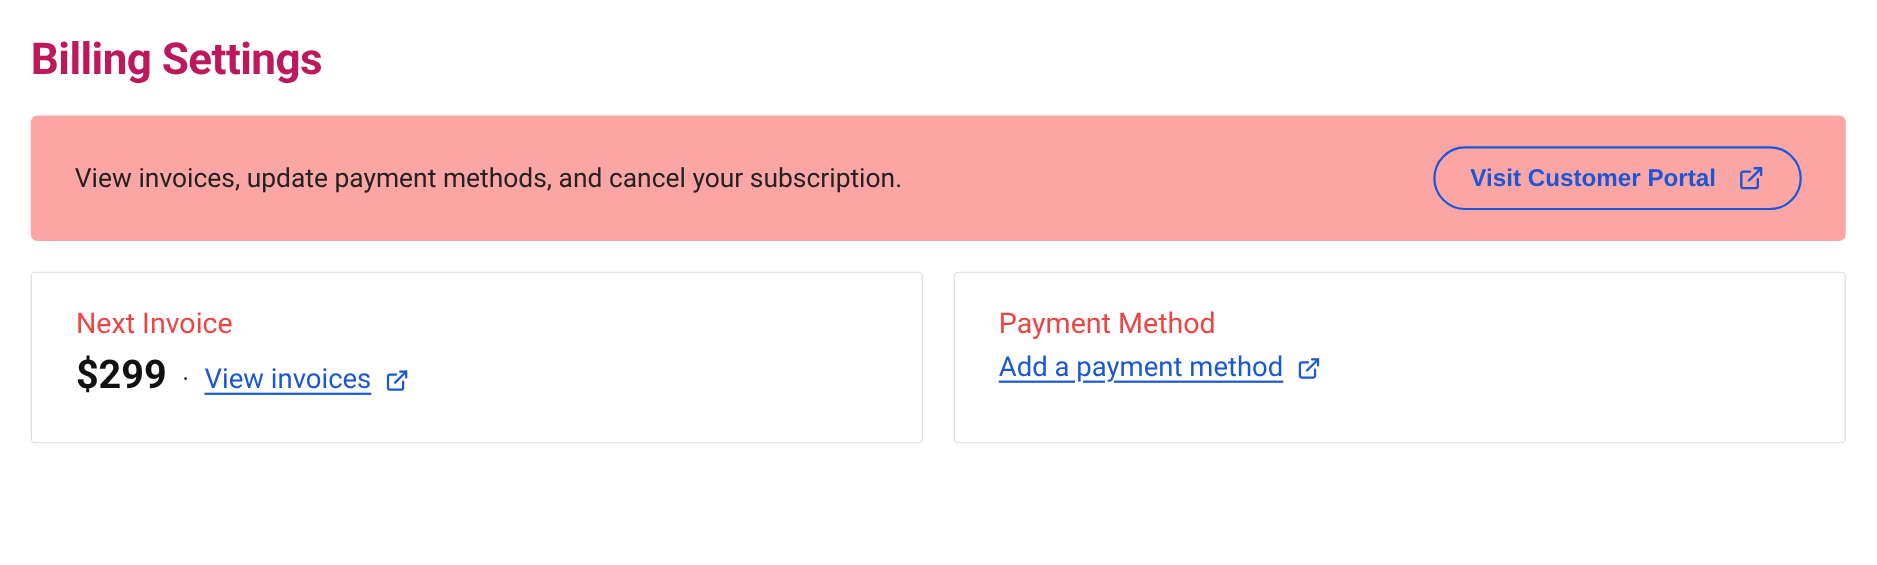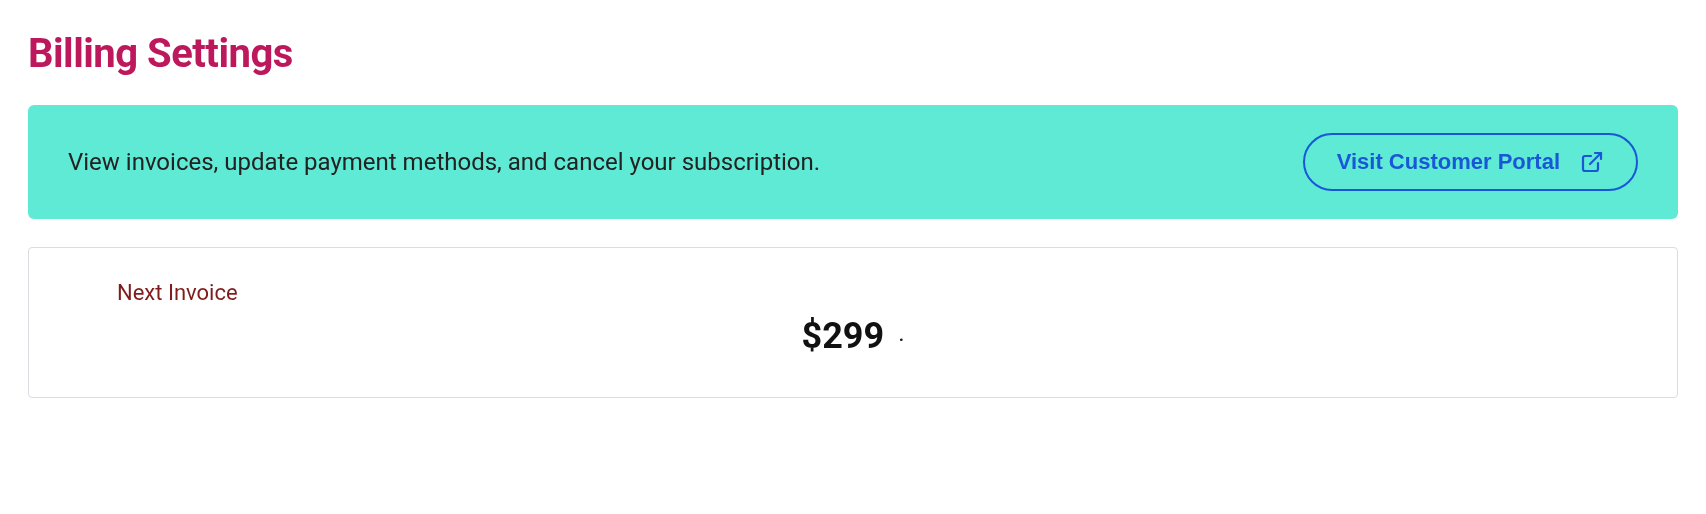--- a/index.html
+++ b/index.html
@@ -14,21 +14,21 @@
       color: #111;
     }
     .page-title {
       font-size: 40px;
       font-weight: 700;
       color: #be185d;
       margin-bottom: 28px;
       letter-spacing: -0.5px;
     }
     .banner {
-      background: #5eead4;
+      background: #fca5a5;
       border-radius: 6px;
       padding: 28px 40px;
       display: flex;
       align-items: center;
       justify-content: space-between;
       margin-bottom: 28px;
     }
     .banner-text {
       font-size: 24px;
       color: #222;
@@ -52,31 +52,29 @@
       display: flex;
       gap: 28px;
     }
     .card {
       flex: 1;
       border: 1px solid #d9dde1;
       border-radius: 4px;
       padding: 32px 40px 40px;
     }
     .card-label {
-      font-size: 22px;
-      color: #7f1d1d;
+      font-size: 26px;
+      color: #ef4444;
       font-weight: 400;
       margin-bottom: 10px;
-      margin-left: 48px;
     }
     .invoice-row {
       display: flex;
       align-items: baseline;
       gap: 14px;
-      justify-content: center;
     }
     .amount {
       font-size: 36px;
       font-weight: 700;
       color: #111;
     }
     .dot-sep {
       font-size: 24px;
       color: #222;
     }
@@ -121,17 +119,38 @@
   </button>
 </div>
 
 <div class="cards-row">
 
   <div class="card">
     <div class="card-label">Next Invoice</div>
     <div class="invoice-row">
       <span class="amount">$299</span>
       <span class="dot-sep">·</span>
+      <a class="link">
+        <span>View invoices</span>
+        <svg class="ext-icon" viewBox="0 0 24 24" fill="none" stroke="#1a57d6" stroke-width="2.2" stroke-linecap="round" stroke-linejoin="round">
+          <path d="M18 13v6a2 2 0 0 1-2 2H5a2 2 0 0 1-2-2V8a2 2 0 0 1 2-2h6"></path>
+          <polyline points="15 3 21 3 21 9"></polyline>
+          <line x1="10" y1="14" x2="21" y2="3"></line>
+        </svg>
+      </a>
     </div>
   </div>
 
+  <div class="card">
+    <div class="card-label">Payment Method</div>
+    <div class="payment-link-wrap">
+      <a class="link">
+        <span>Add a payment method</span>
+        <svg class="ext-icon" viewBox="0 0 24 24" fill="none" stroke="#1a57d6" stroke-width="2.2" stroke-linecap="round" stroke-linejoin="round">
+          <path d="M18 13v6a2 2 0 0 1-2 2H5a2 2 0 0 1-2-2V8a2 2 0 0 1 2-2h6"></path>
+          <polyline points="15 3 21 3 21 9"></polyline>
+          <line x1="10" y1="14" x2="21" y2="3"></line>
+        </svg>
+      </a>
+    </div>
+  </div>
 
 </div>
 
 </body></html>

